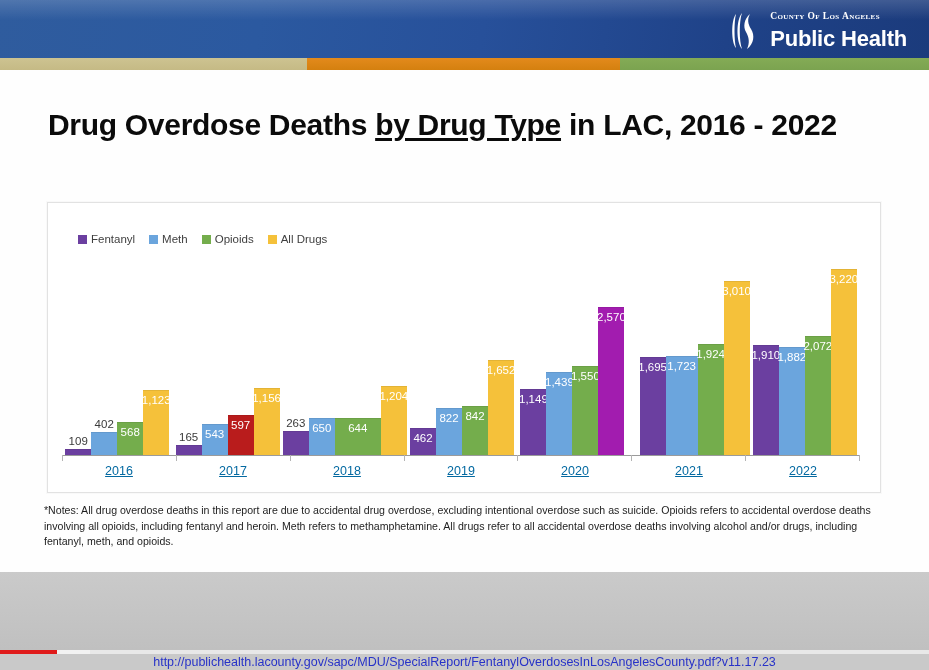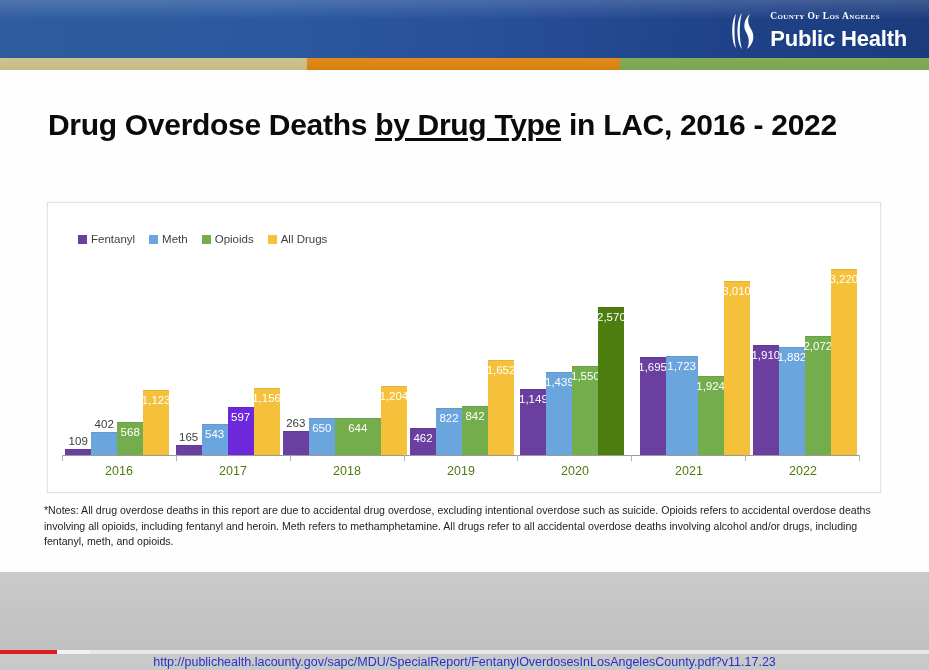--- a/index.html
+++ b/index.html
@@ -111,21 +111,21 @@
     background: #9b9b9b;
   }
   .ticks {
     position: absolute; left: 14px; right: 20px; top: 252px; height: 6px;
     display: flex;
   }
   .ticks i { flex: 1 1 0; border-left: 1px solid #b4b4b4; height: 6px; display: block; }
   .ticks i:last-child { border-right: 1px solid #b4b4b4; }
   .xlabels {
     position: absolute; left: 14px; right: 20px; top: 261px;
-    display: flex; font-size: 12.5px; color: #4d7c0f;
+    display: flex; font-size: 12.5px; color: #0369a1; text-decoration: underline;
   }
   .xlabels span { flex: 1 1 0; text-align: center; }
 
   
   .notes {
     position: absolute; left: 44px; top: 503px; width: 828px;
     font-size: 10.6px; line-height: 1.48; color: #1d1d1d;
     font-family: "Liberation Sans", sans-serif;
   }
 
@@ -215,21 +215,21 @@
                 <span class="val">1,123</span>
               </div>
             </div>
             <div class="grp">
               <div class="bar above plain" style="height: 10px; background: rgb(107, 63, 160);">
                 <span class="val">165</span>
               </div>
               <div class="bar inside" style="height: 31px; background: rgb(107, 165, 221);">
                 <span class="val">543</span>
               </div>
-              <div class="bar inside" style="height: 48px; background: #6d28d9;">
+              <div class="bar inside" style="height: 40px; background: #b91c1c;">
                 <span class="val">597</span>
               </div>
               <div class="bar inside" style="height: 67px; background: rgb(245, 193, 58);">
                 <span class="val">1,156</span>
               </div>
             </div>
             <div class="grp">
               <div class="bar above plain" style="height: 24px; background: rgb(107, 63, 160);">
                 <span class="val">263</span>
               </div>
@@ -260,32 +260,32 @@
             <div class="grp">
               <div class="bar inside" style="height: 66px; background: rgb(107, 63, 160);">
                 <span class="val">1,149</span>
               </div>
               <div class="bar inside" style="height: 83px; background: rgb(107, 165, 221);">
                 <span class="val">1,439</span>
               </div>
               <div class="bar inside" style="height: 89px; background: rgb(116, 173, 76);">
                 <span class="val">1,550</span>
               </div>
-              <div class="bar inside" style="height: 148px; background: #4d7c0f;">
+              <div class="bar inside" style="height: 148px; background: #a21caf;">
                 <span class="val">2,570</span>
               </div>
             </div>
             <div class="grp">
               <div class="bar inside" style="height: 98px; background: rgb(107, 63, 160); margin-left: 12px;">
                 <span class="val">1,695</span>
               </div>
               <div class="bar inside" style="height: 99px; background: rgb(107, 165, 221); padding-left: 32px;">
                 <span class="val">1,723</span>
               </div>
-              <div class="bar inside" style="height: 79px; background: rgb(116, 173, 76);">
+              <div class="bar inside" style="height: 111px; background: rgb(116, 173, 76);">
                 <span class="val">1,924</span>
               </div>
               <div class="bar inside" style="height: 174px; background: rgb(245, 193, 58);">
                 <span class="val">3,010</span>
               </div>
             </div>
             <div class="grp">
               <div class="bar inside" style="height: 110px; background: rgb(107, 63, 160);">
                 <span class="val">1,910</span>
               </div>

